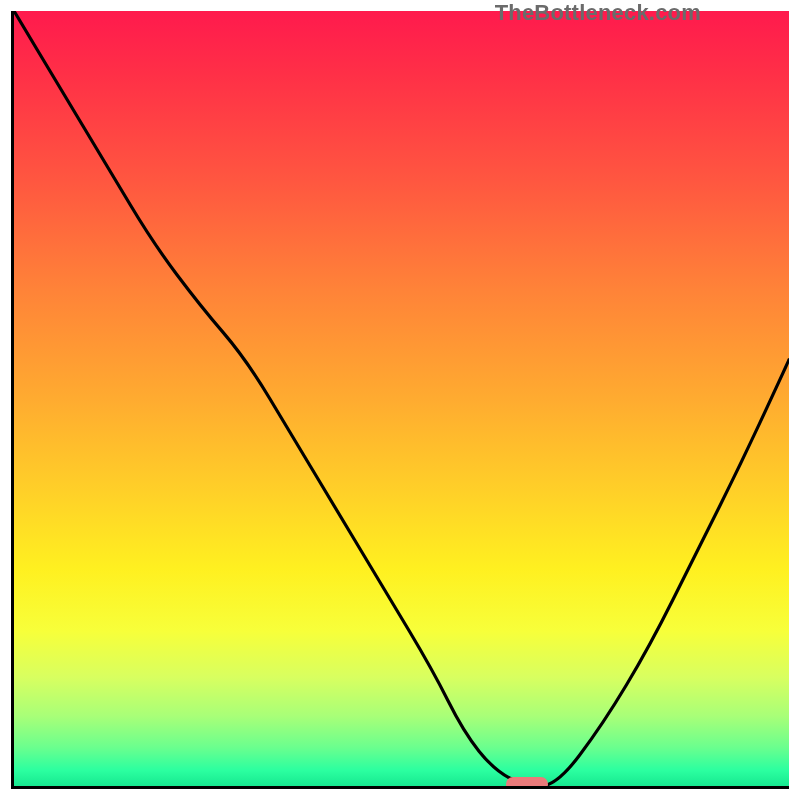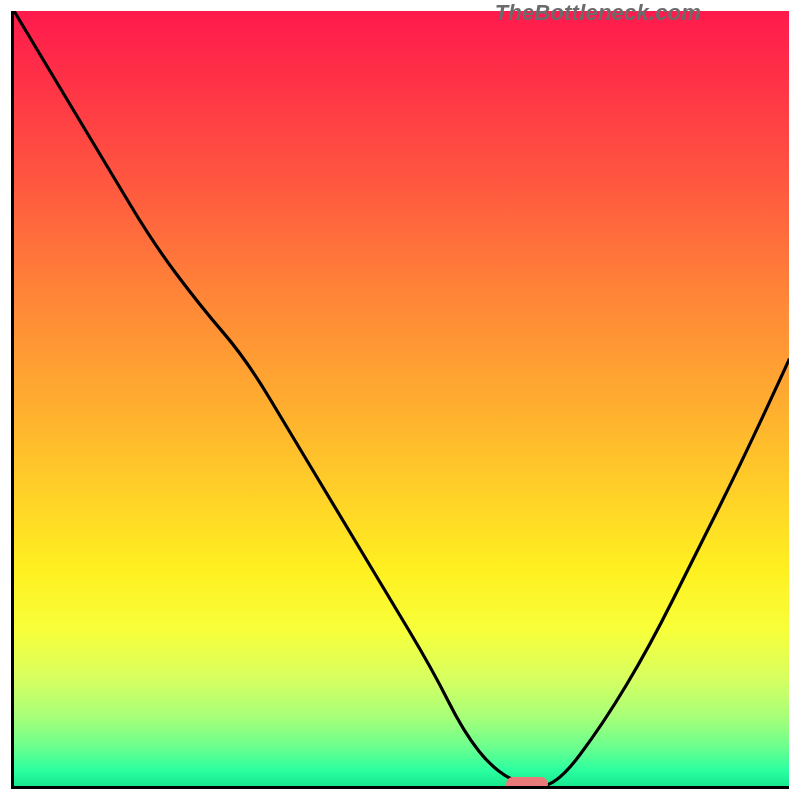--- a/index.html
+++ b/index.html
@@ -9,21 +9,20 @@
     height: 800px;
     overflow: hidden;
     font-family: Arial, Helvetica, sans-serif;
     background: #ffffff;
   }
   .chart-frame {
     position: relative;
     width: 707px;
     height: 800px;
     box-sizing: border-box;
-    font-style: italic;
   }
   .plot-area {
     position: absolute;
     left: 11px;
     top: 11px;
     width: 778px;
     height: 778px;
     box-sizing: border-box;
     border: 3px solid #000;
     border-right: none;

